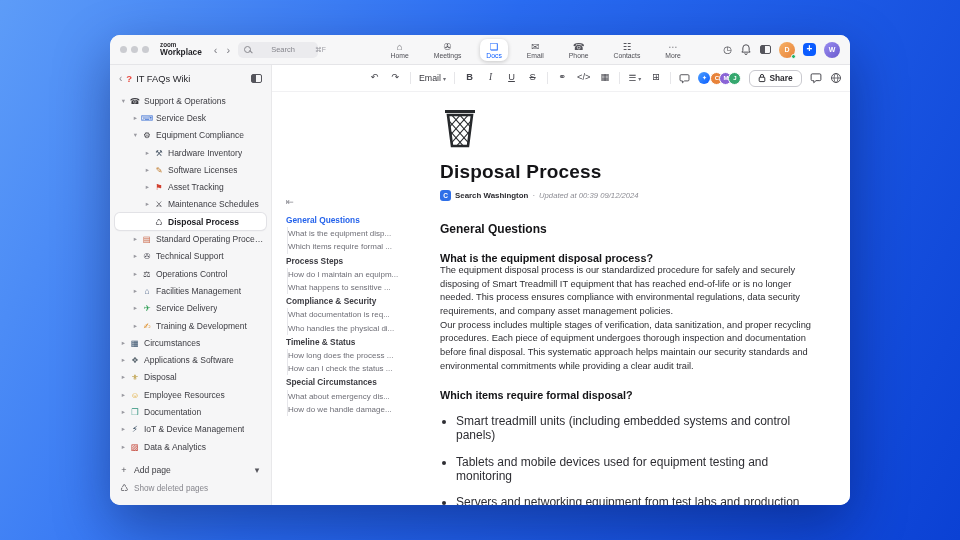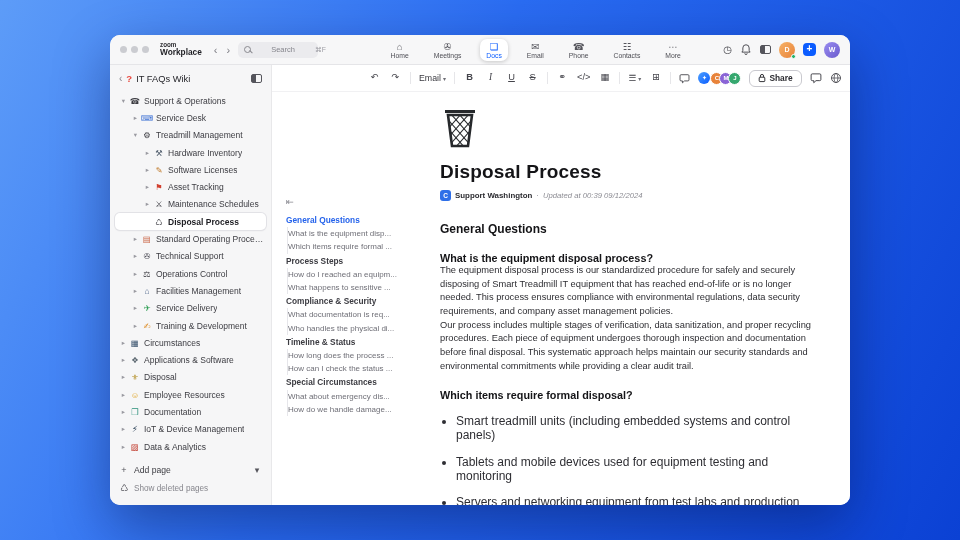--- a/index.html
+++ b/index.html
@@ -195,21 +195,21 @@
           <span class="tlabel">Support &amp; Operations</span>
         </div>
         <div class="trow d1">
           <span class="chev">▸</span>
           <span class="ticon" style="color: rgb(59, 111, 212);">⌨</span>
           <span class="tlabel">Service Desk</span>
         </div>
         <div class="trow d1">
           <span class="chev">▾</span>
           <span class="ticon" style="color: rgb(58, 58, 64);">⚙</span>
-          <span class="tlabel">Treadmill Management</span>
+          <span class="tlabel">Equipment Compliance</span>
         </div>
         <div class="trow d2">
           <span class="chev">▸</span>
           <span class="ticon" style="color: rgb(77, 90, 106);">⚒</span>
           <span class="tlabel">Hardware Inventory</span>
         </div>
         <div class="trow d2">
           <span class="chev">▸</span>
           <span class="ticon" style="color: rgb(192, 122, 42);">✎</span>
           <span class="tlabel">Software Licenses</span>
@@ -376,21 +376,21 @@
           <div class="toc-collapse">⇤</div>
 
           <div class="toc-sec active">General Questions</div>
           <div class="toc-items">
             <div class="toc-item">What is the equipment disp...</div>
             <div class="toc-item">Which items require formal ...</div>
           </div>
 
           <div class="toc-sec">Process Steps</div>
           <div class="toc-items">
-            <div class="toc-item">How do I reached an equipm...</div>
+            <div class="toc-item">How do I maintain an equipm...</div>
             <div class="toc-item">What happens to sensitive ...</div>
           </div>
 
           <div class="toc-sec">Compliance &amp; Security</div>
           <div class="toc-items">
             <div class="toc-item">What documentation is req...</div>
             <div class="toc-item">Who handles the physical di...</div>
           </div>
 
           <div class="toc-sec">Timeline &amp; Status</div>
@@ -426,21 +426,21 @@
                   <line x1="22" y1="8" x2="-10" y2="44"></line>
               </g>
               <path d="M8 10 L12 41 L28 41 L32 10 Z" fill="none" stroke="#26282b" stroke-width="2.6"></path>
             </svg>
           </div>
 
           <div class="doc-title">Disposal Process</div>
 
           <div class="byline">
             <span class="authav">C</span>
-            <span class="name">Support Washington</span>
+            <span class="name">Search Washington</span>
             <span class="sep">·</span>
             <span class="upd">Updated at 00:39 09/12/2024</span>
           </div>
 
           <div class="h-section">General Questions</div>
 
           <div class="h-q">What is the equipment disposal process?</div>
           <div class="para">The equipment disposal process is our standardized procedure for safely and securely disposing of Smart Treadmill IT equipment that has reached end-of-life or is no longer needed. This process ensures compliance with environmental regulations, data security requirements, and company asset management policies.</div>
           <div class="para">Our process includes multiple stages of verification, data sanitization, and proper recycling procedures. Each piece of equipment undergoes thorough inspection and documentation before final disposal. This systematic approach helps maintain our security standards and environmental commitments while providing a clear audit trail.</div>
 

